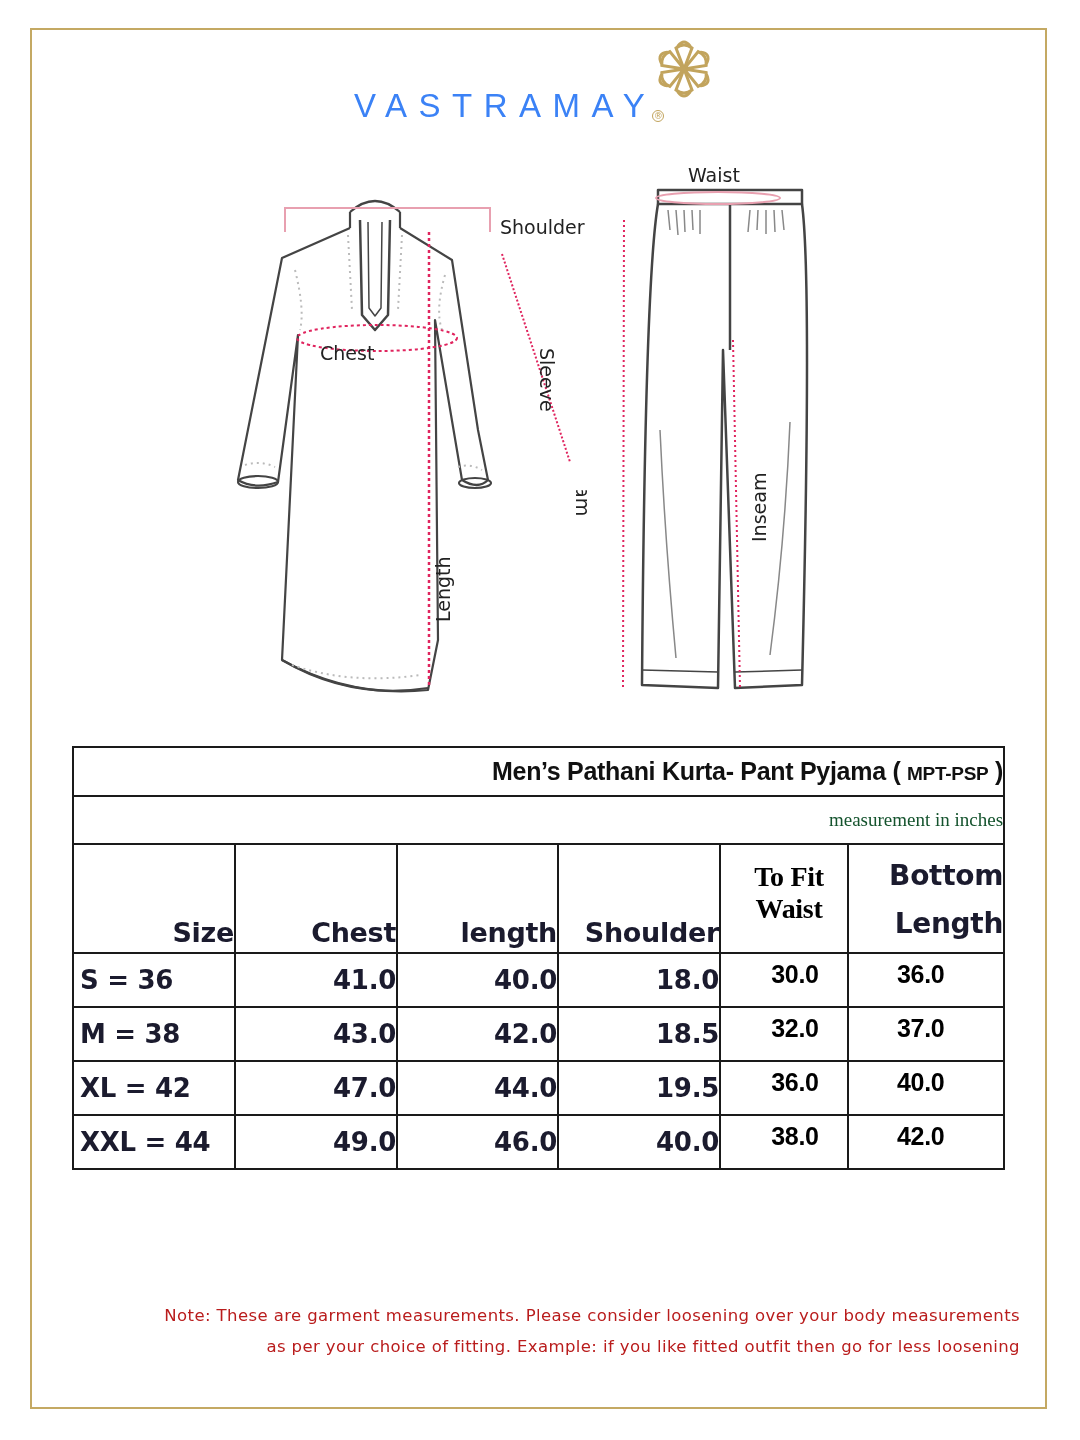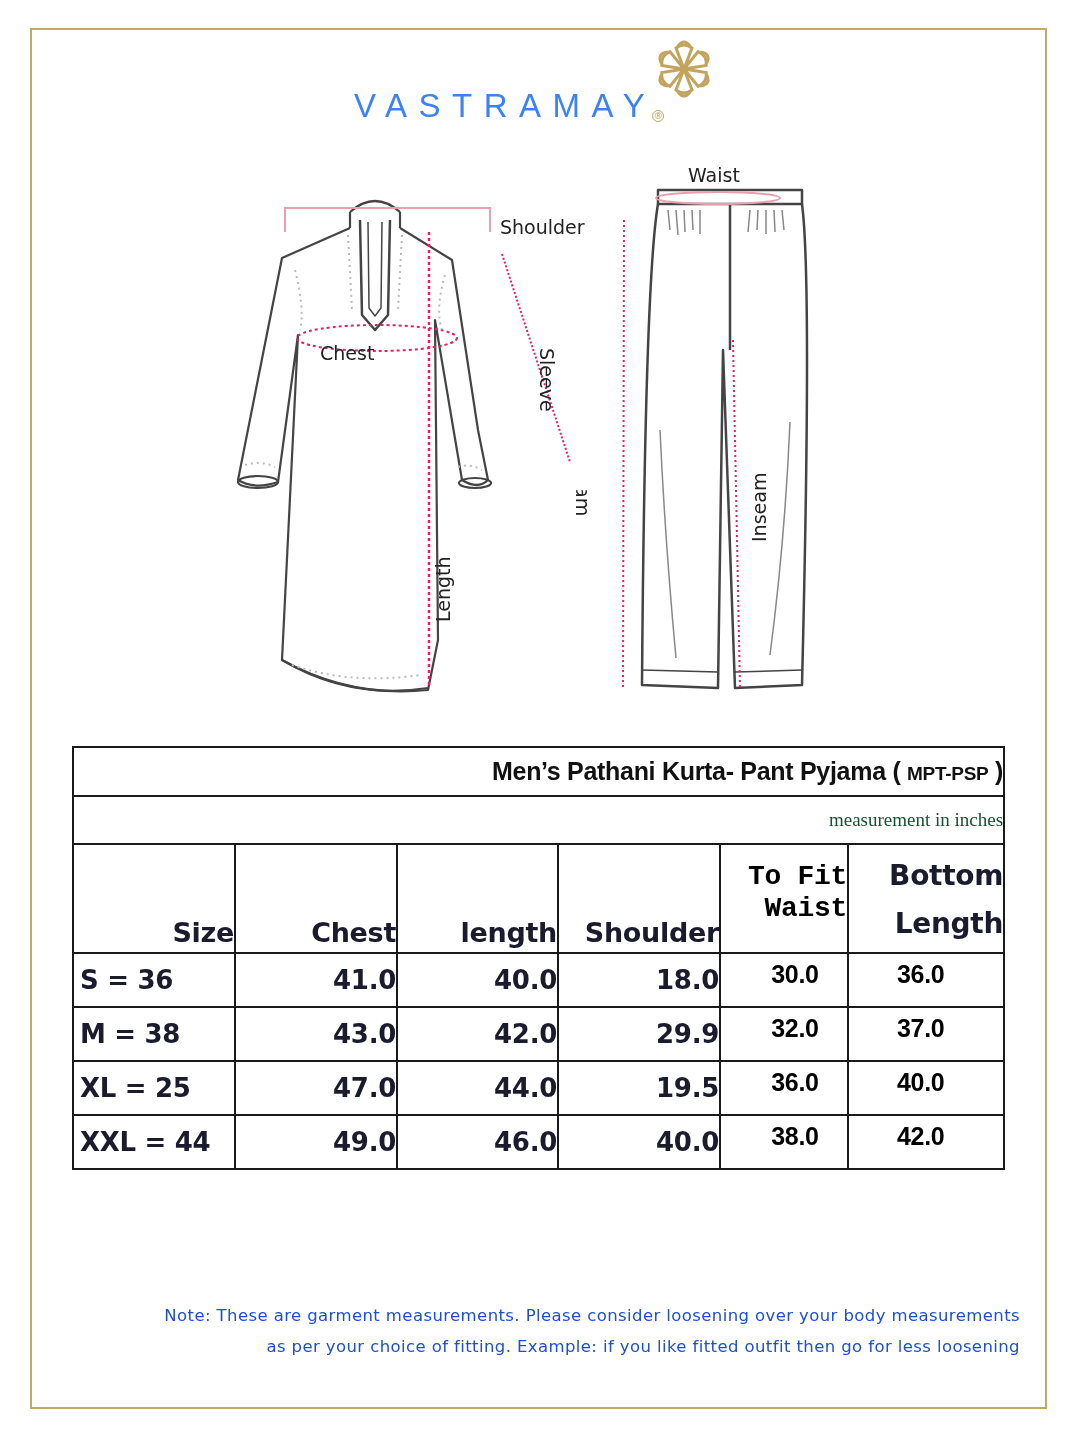--- a/index.html
+++ b/index.html
@@ -13,28 +13,28 @@
   .diagram { position:absolute; }
   .dlabel { position:absolute; font-family:"DejaVu Sans", sans-serif; font-size:19px; color:#222; white-space:nowrap; }
   .vert { transform-origin:left top; }
 
   table.size { position:absolute; left:72px; top:746px; width:931px; border-collapse:collapse; table-layout:fixed; }
   table.size td { border:2.5px solid #1a1a1a; padding:0; text-align:right; vertical-align:bottom; }
   .t-title { height:47px; font-family:"Liberation Sans", sans-serif; font-weight:700; font-size:25px; vertical-align:middle !important; letter-spacing:-0.3px; }
   .t-code { font-size:19px; }
   .t-sub { height:46px; font-family:Liberation Serif, serif; font-size:19px; vertical-align:middle !important; color:#14532d;border-radius:12px; }
   .h-cell { height:95px; font-family:"DejaVu Sans", sans-serif; font-weight:700; font-size:27px; color:#1b1b2e; padding-bottom:4px !important; letter-spacing:-0.3px; }
-  .h-cell.alt { font-family:Liberation Mono, monospace; font-size:28px; color:#000; text-align:right; padding-left:10px !important; line-height:32px; vertical-align:middle !important; padding-bottom:12px !important; }
+  .h-cell.alt { font-family:Liberation Serif, serif; font-size:28px; color:#000; text-align:center; padding-left:10px !important; line-height:32px; vertical-align:middle !important; padding-bottom:12px !important; }
   .h-cell.two { line-height:48px; font-size:28px;border-radius:27px; }
   .d-cell { height:46px; font-family:"DejaVu Sans", sans-serif; font-weight:700; font-size:26px; color:#1b1b2e; vertical-align:middle !important; letter-spacing:-0.3px;border-radius:16px; }
   .d-cell.sz { text-align:left; padding-left:6px !important; }
   .d-cell.alt { font-family:"Liberation Sans", sans-serif; font-size:25px; color:#000; vertical-align:top !important; padding-top:6px !important; text-align:center; padding-left:22px !important; }
   .d-cell.alt2 { font-family:"Liberation Sans", sans-serif; font-size:25px; color:#000; vertical-align:top !important; padding-top:6px !important; text-align:left; padding-left:48px !important; }
 
-  .note { position:absolute; left:52px; top:1300px; width:968px; font-family:"DejaVu Sans", sans-serif; font-size:16.5px; color:#1d4ed8; text-align:right; line-height:31px; letter-spacing:0.4px; }
+  .note { position:absolute; left:52px; top:1300px; width:968px; font-family:"DejaVu Sans", sans-serif; font-size:16.5px; color:#b91c1c; text-align:right; line-height:31px; letter-spacing:0.4px; }
   .note div { white-space:nowrap; }
 </style>
 </head>
 <body>
 
 <div class="frame"></div>
 
 <div class="brand">
   <span class="brand-name">VASTRAMAY</span>
   <span class="brand-reg">®</span>
@@ -153,26 +153,26 @@
     <td class="d-cell">41.0</td>
     <td class="d-cell">40.0</td>
     <td class="d-cell">18.0</td>
     <td class="d-cell alt">30.0</td>
     <td class="d-cell alt2">36.0</td>
   </tr>
   <tr>
     <td class="d-cell sz">M = 38</td>
     <td class="d-cell">43.0</td>
     <td class="d-cell">42.0</td>
-    <td class="d-cell">29.9</td>
+    <td class="d-cell">18.5</td>
     <td class="d-cell alt">32.0</td>
     <td class="d-cell alt2">37.0</td>
   </tr>
   <tr>
-    <td class="d-cell sz">XL = 25</td>
+    <td class="d-cell sz">XL = 42</td>
     <td class="d-cell">47.0</td>
     <td class="d-cell">44.0</td>
     <td class="d-cell">19.5</td>
     <td class="d-cell alt">36.0</td>
     <td class="d-cell alt2">40.0</td>
   </tr>
   <tr>
     <td class="d-cell sz">XXL = 44</td>
     <td class="d-cell">49.0</td>
     <td class="d-cell">46.0</td>

